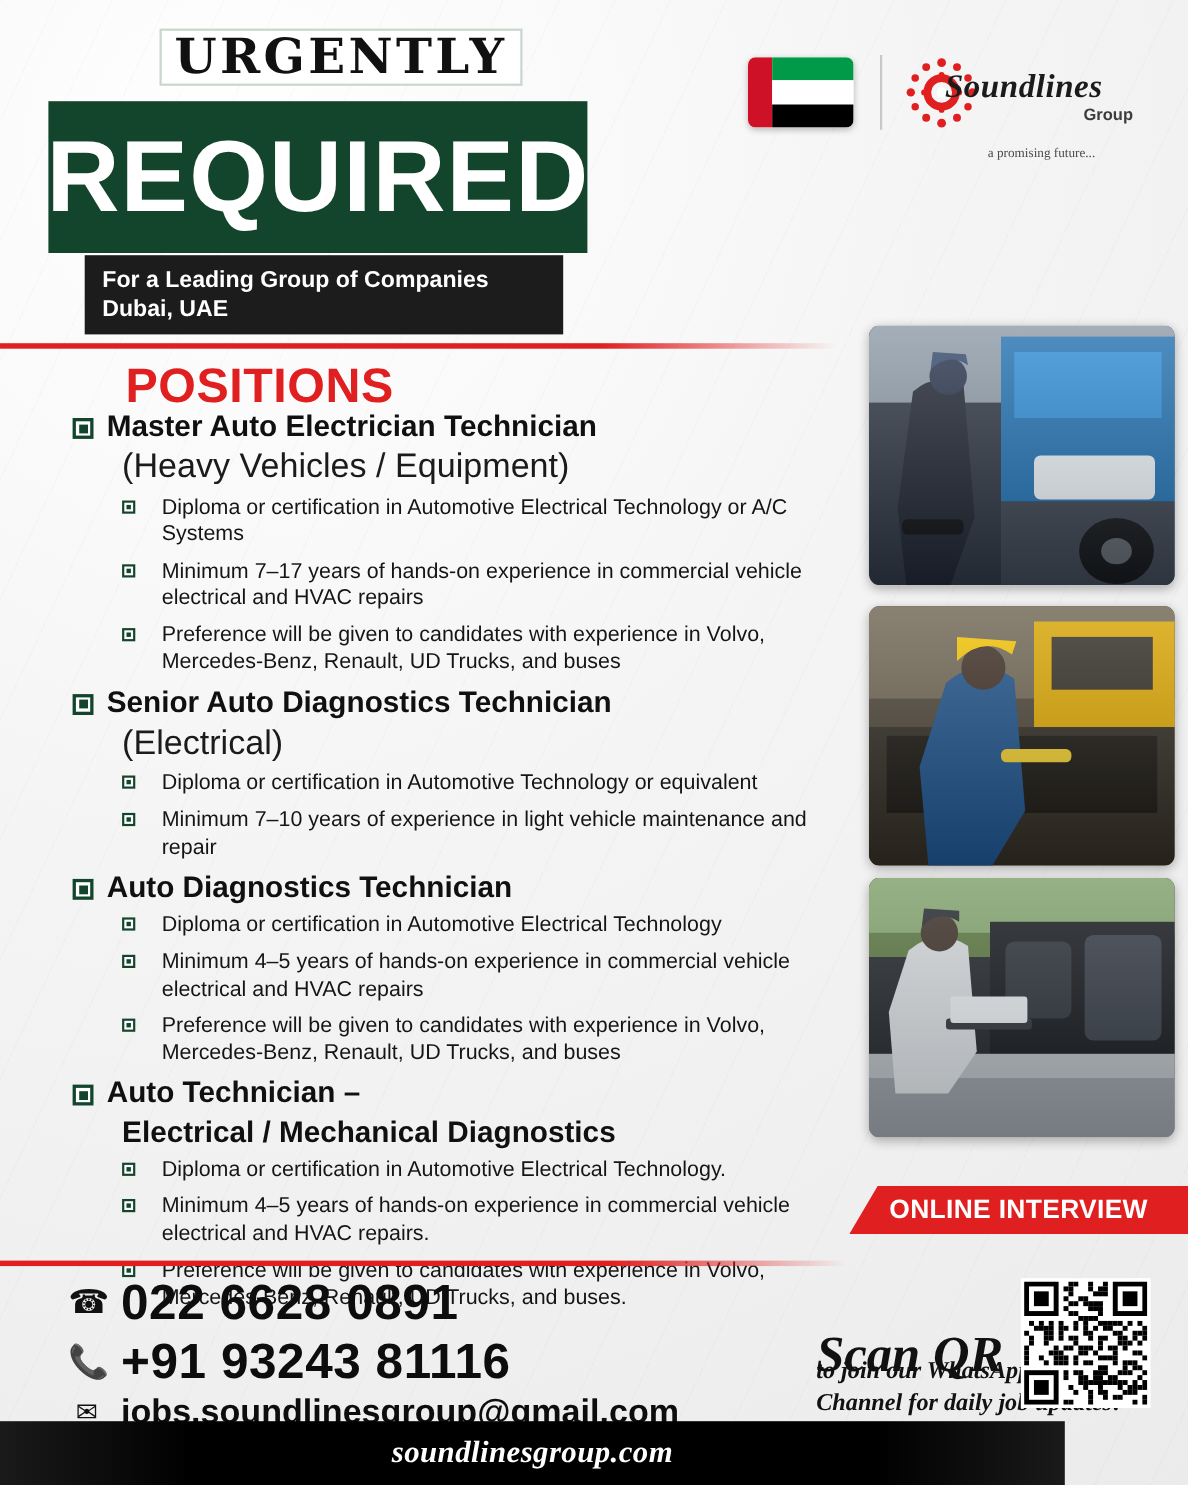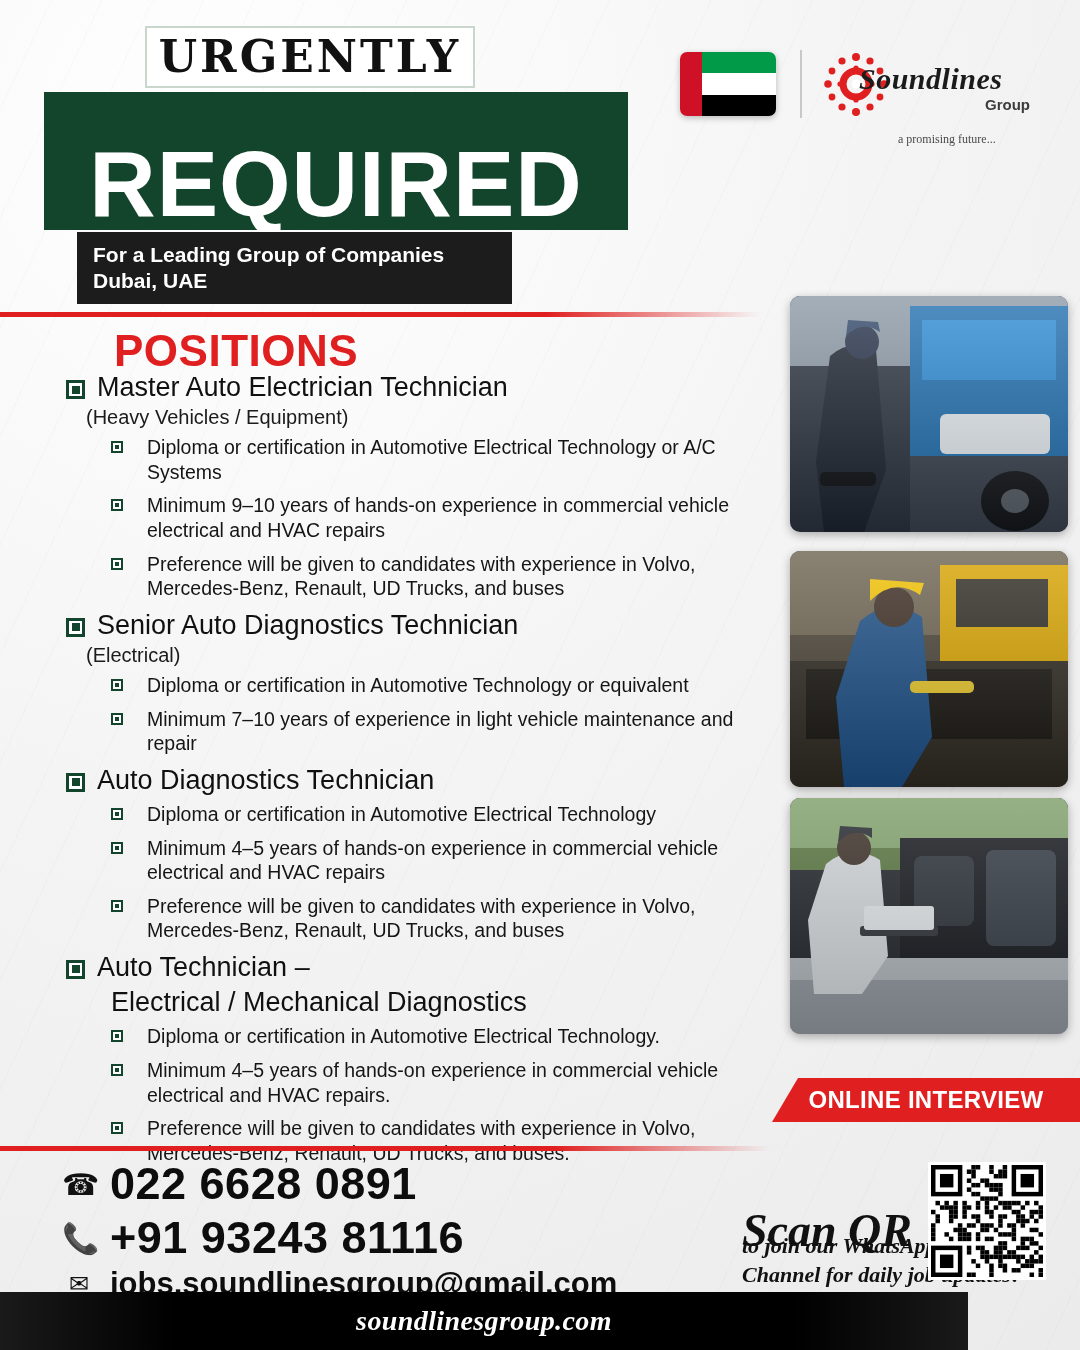--- a/index.html
+++ b/index.html
@@ -21,38 +21,38 @@
     content:"";
     position:absolute; inset:0;
     background:
       repeating-linear-gradient(115deg, rgba(0,0,0,0.018) 0px, rgba(0,0,0,0.018) 1px, rgba(0,0,0,0) 1px, rgba(0,0,0,0) 46px);
     pointer-events:none;
   }
 
   
   .urgently-box {
     position: absolute; left: 145px; top: 26px;
-    width: 330px; height: 62px;
+    width: 330px; height: 52px;
     border: 2px solid #c9d6cb;
     background: #ffffff;
     display: flex; align-items: center; justify-content: center;
   }
   .urgently-text {
     font-family: "DejaVu Serif", serif;
     font-weight: bold;
     font-size: 44px;
     letter-spacing: 3px;
     color: #111;
     line-height: 1;
   }
   .required-box {
     position: absolute; left: 44px; top: 92px;
-    width: 584px; height: 138px;
+    width: 490px; height: 138px;
     background: #13452c;
-    display: flex; align-items: flex-end; justify-content: center;
+    display: flex; align-items: center; justify-content: center;
   }
   .required-text {
     color: #fff;
     font-family: "Liberation Sans", sans-serif;
     font-weight: bold;
     font-size: 92px;
     letter-spacing: 1px;
     line-height: 1;
   }
   .leading-box {
@@ -128,24 +128,24 @@
   .sq-lg {
     flex: none; width: 19px; height: 19px; margin-top: 8px;
     border: 3px solid #13452c; background: #fff;
     position: relative;
   }
   .sq-lg::after {
     content: ""; position: absolute; left: 2.5px; top: 2.5px;
     width: 8px; height: 8px; background: #13452c;
   }
   .job-title {
-    font-size: 27px; font-weight: normal; color: #101010; line-height: 1.16;
+    font-size: 27px; font-weight: bold; color: #101010; line-height: 1.16;
   }
   .job-sub {
-    font-size: 20px; color: #1b1b1b; line-height: 1.2; margin-left: 20px;
+    font-size: 31px; color: #1b1b1b; line-height: 1.2; margin-left: 45px;
     margin-top: 2px;
   }
   .bullets { margin: 6px 0 0 45px; }
   .bullet { display: flex; align-items: flex-start; gap: 24px; margin-bottom: 9px; }
   .sq-sm {
     flex: none; width: 12px; height: 12px; margin-top: 6px;
     border: 2px solid #13452c; background: #fff; position: relative;
   }
   .sq-sm::after {
     content: ""; position: absolute; left: 2px; top: 2px;
@@ -280,21 +280,21 @@
           <div class="job-title">Master Auto Electrician Technician</div>
         </div>
         <div class="job-sub">(Heavy Vehicles / Equipment)</div>
         <div class="bullets">
           <div class="bullet">
             <div class="sq-sm"></div>
             <div class="bullet-text">Diploma or certification in Automotive Electrical Technology or A/C Systems</div>
           </div>
           <div class="bullet">
             <div class="sq-sm"></div>
-            <div class="bullet-text">Minimum 9–10 years of hands-on experience in commercial vehicle electrical and HVAC repairs</div>
+            <div class="bullet-text">Minimum 7–17 years of hands-on experience in commercial vehicle electrical and HVAC repairs</div>
           </div>
           <div class="bullet">
             <div class="sq-sm"></div>
             <div class="bullet-text">Preference will be given to candidates with experience in Volvo, Mercedes-Benz, Renault, UD Trucks, and buses</div>
           </div>
         </div>
       </div>
       <div class="job">
         <div class="job-head">
           <div class="sq-lg"></div>

